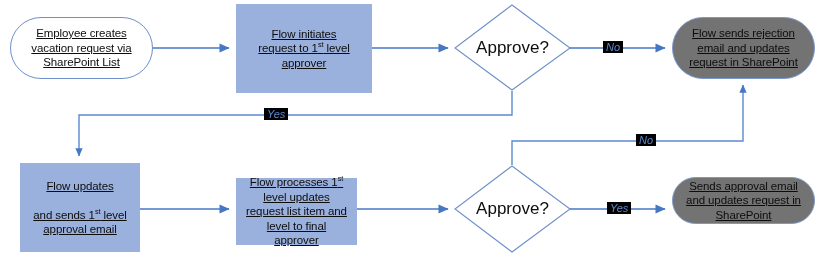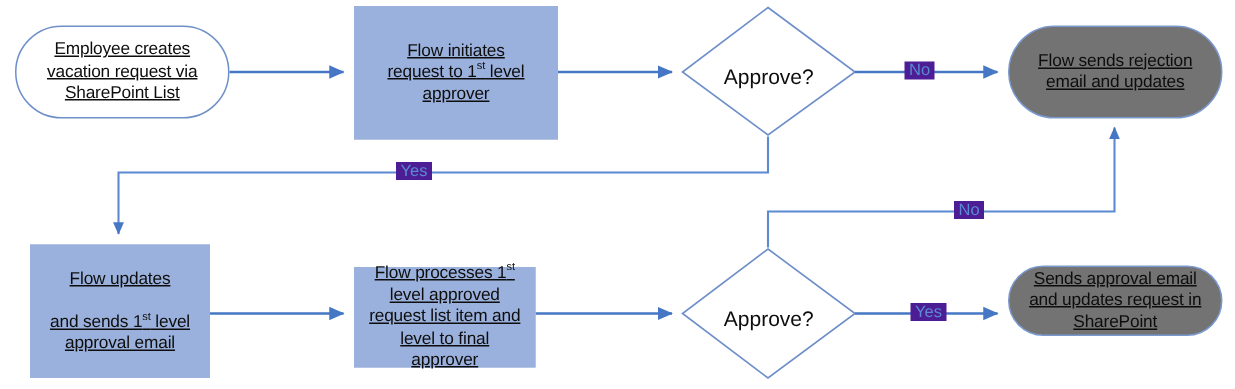--- a/index.html
+++ b/index.html
@@ -53,35 +53,36 @@
     border-radius: 999px;
   }
   .node.process {
     background: #9BB1DD;
     border: 1px solid #9BB1DD;
     border-radius: 0;
   }
   .decision-label {
     position: absolute;
     display: flex;
-    align-items: flex-end;
+    align-items: center;
     justify-content: center;
     text-align: center;
     color: #0d0d0d;
-    font-size: 14px;
+    font-size: 17px;
     line-height: 14px;
   }
   .edge-label {
     position: absolute;
     color: #5B8AD0;
     font-size: 11px;
     line-height: 12px;
-    background: #4c1d95;
+    background: #000000;
     padding: 0 3px;
     white-space: nowrap;
+    font-style: italic;
   }
   sup {
     font-size: 0.64em;
     vertical-align: super;
     line-height: 0;
   }
 </style>
 </head>
 <body>
 
@@ -120,29 +121,29 @@
 
   <div class="node process" style="left:236px; top:4px; width:136px; height:89px;">
     <span class="node-text"><span>Flow initiates</span><br><span>request to 1</span><sup>st</sup><span> level</span><br><span>approver</span></span>
   </div>
 
   <div class="decision-label" style="left:465px; top:38px; width:95px; height:20px;">
     <span>Approve?</span>
   </div>
 
   <div class="node terminator-blue" style="left:672px; top:17px; width:143px; height:62px;">
-    <span class="node-text"><span>Flow sends rejection</span><br><span>email and updates</span><br></span>
+    <span class="node-text"><span>Flow sends rejection</span><br><span>email and updates</span><br><span>request in SharePoint</span></span>
   </div>
 
   <div class="node process" style="left:20px; top:163px; width:120px; height:89px;">
     <span class="node-text"><span>Flow updates</span><br><br><span>and sends 1</span><sup>st</sup><span> level</span><br><span>approval email</span></span>
   </div>
 
   <div class="node process" style="left:236px; top:178px; width:121px; height:67px;">
-    <span class="node-text"><span>Flow processes 1</span><sup>st</sup><br><span>level approved</span><br><span>request list item and</span><br><span>level to final</span><br><span>approver</span></span>
+    <span class="node-text"><span>Flow processes 1</span><sup>st</sup><br><span>level updates</span><br><span>request list item and</span><br><span>level to final</span><br><span>approver</span></span>
   </div>
 
   <div class="decision-label" style="left:465px; top:199px; width:95px; height:20px;">
     <span>Approve?</span>
   </div>
 
   <div class="node terminator-blue" style="left:672px; top:177px; width:143px; height:47px;">
     <span class="node-text"><span>Sends approval email</span><br><span>and updates request in</span><br><span>SharePoint</span></span>
   </div>
 

